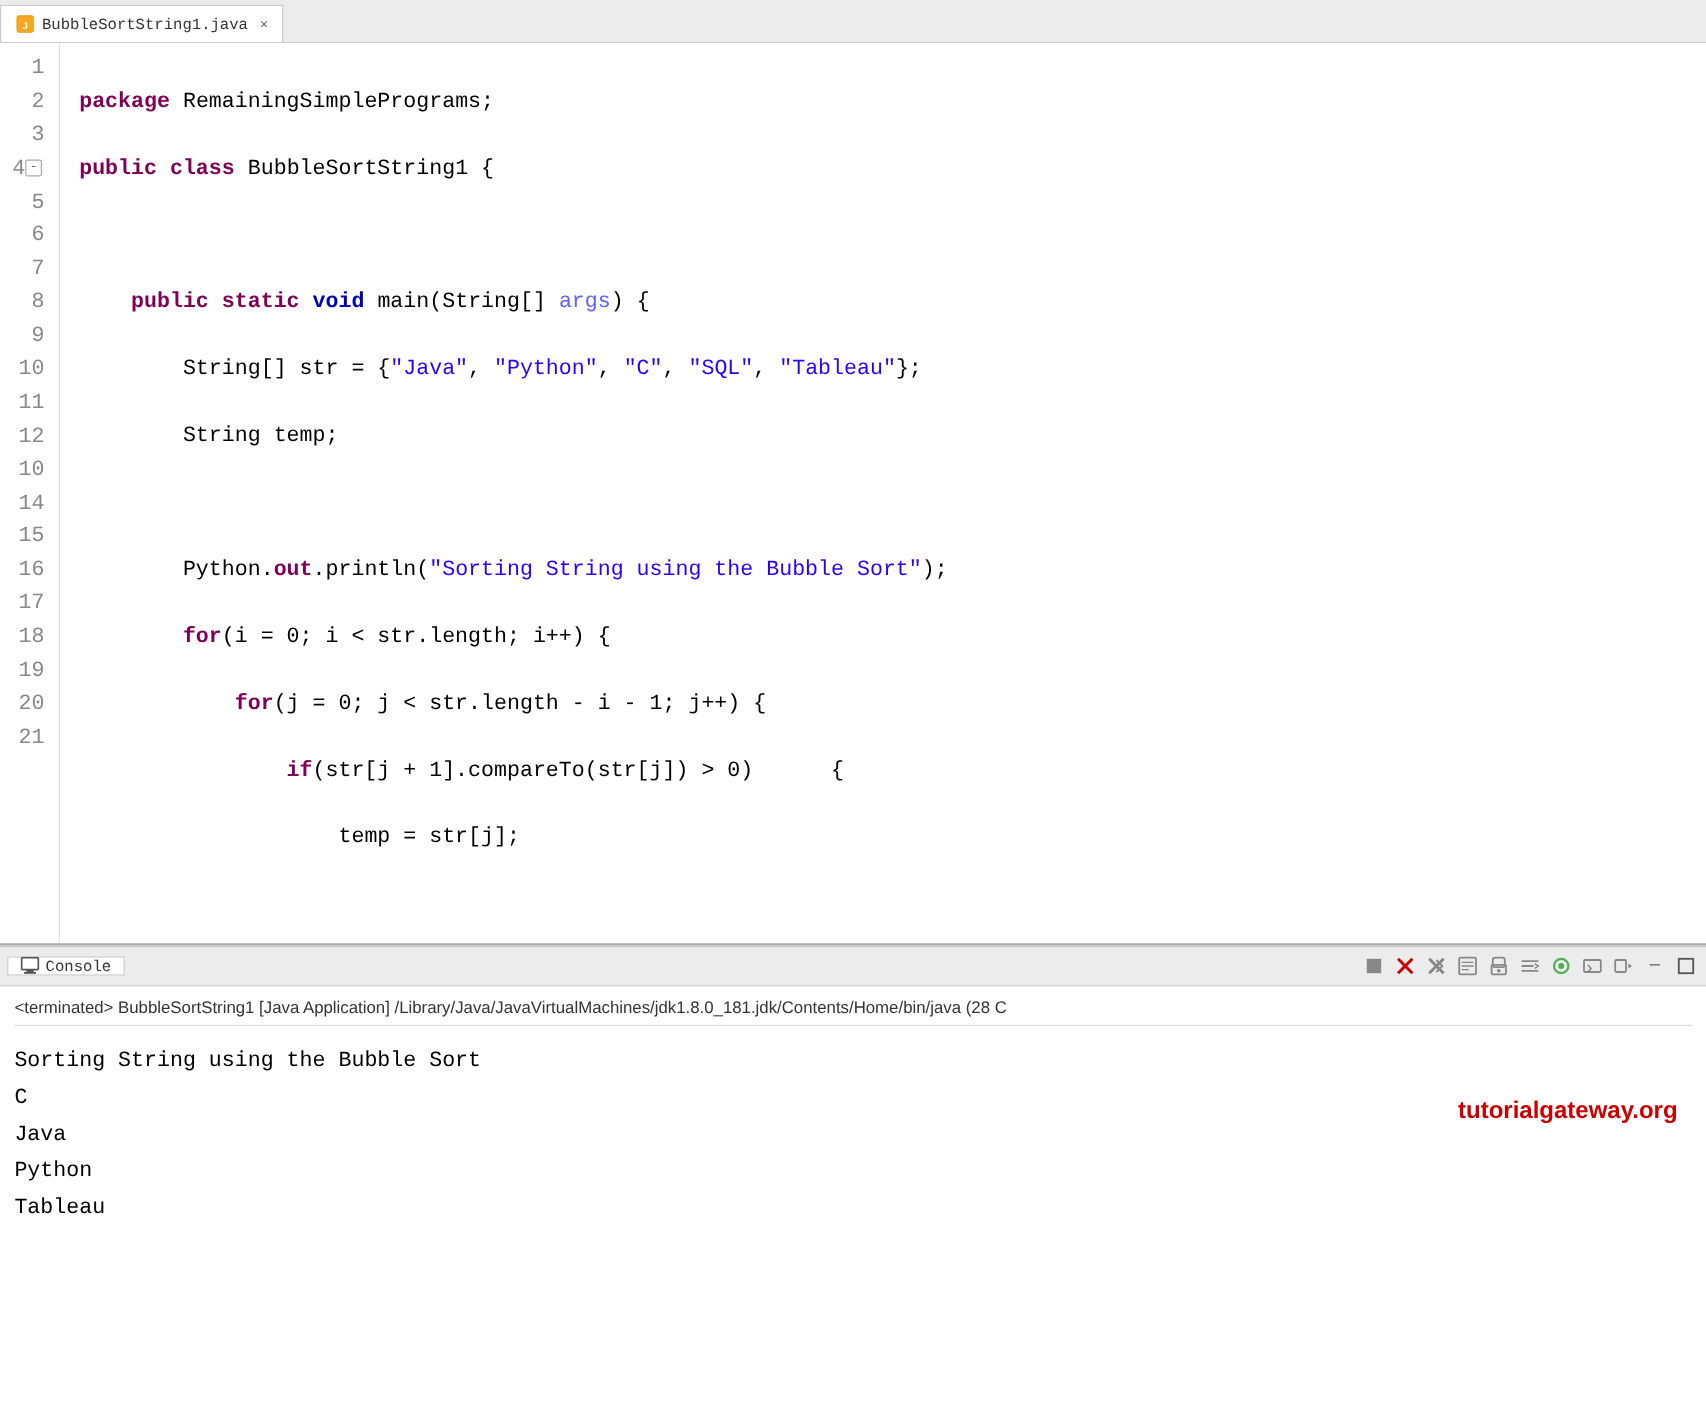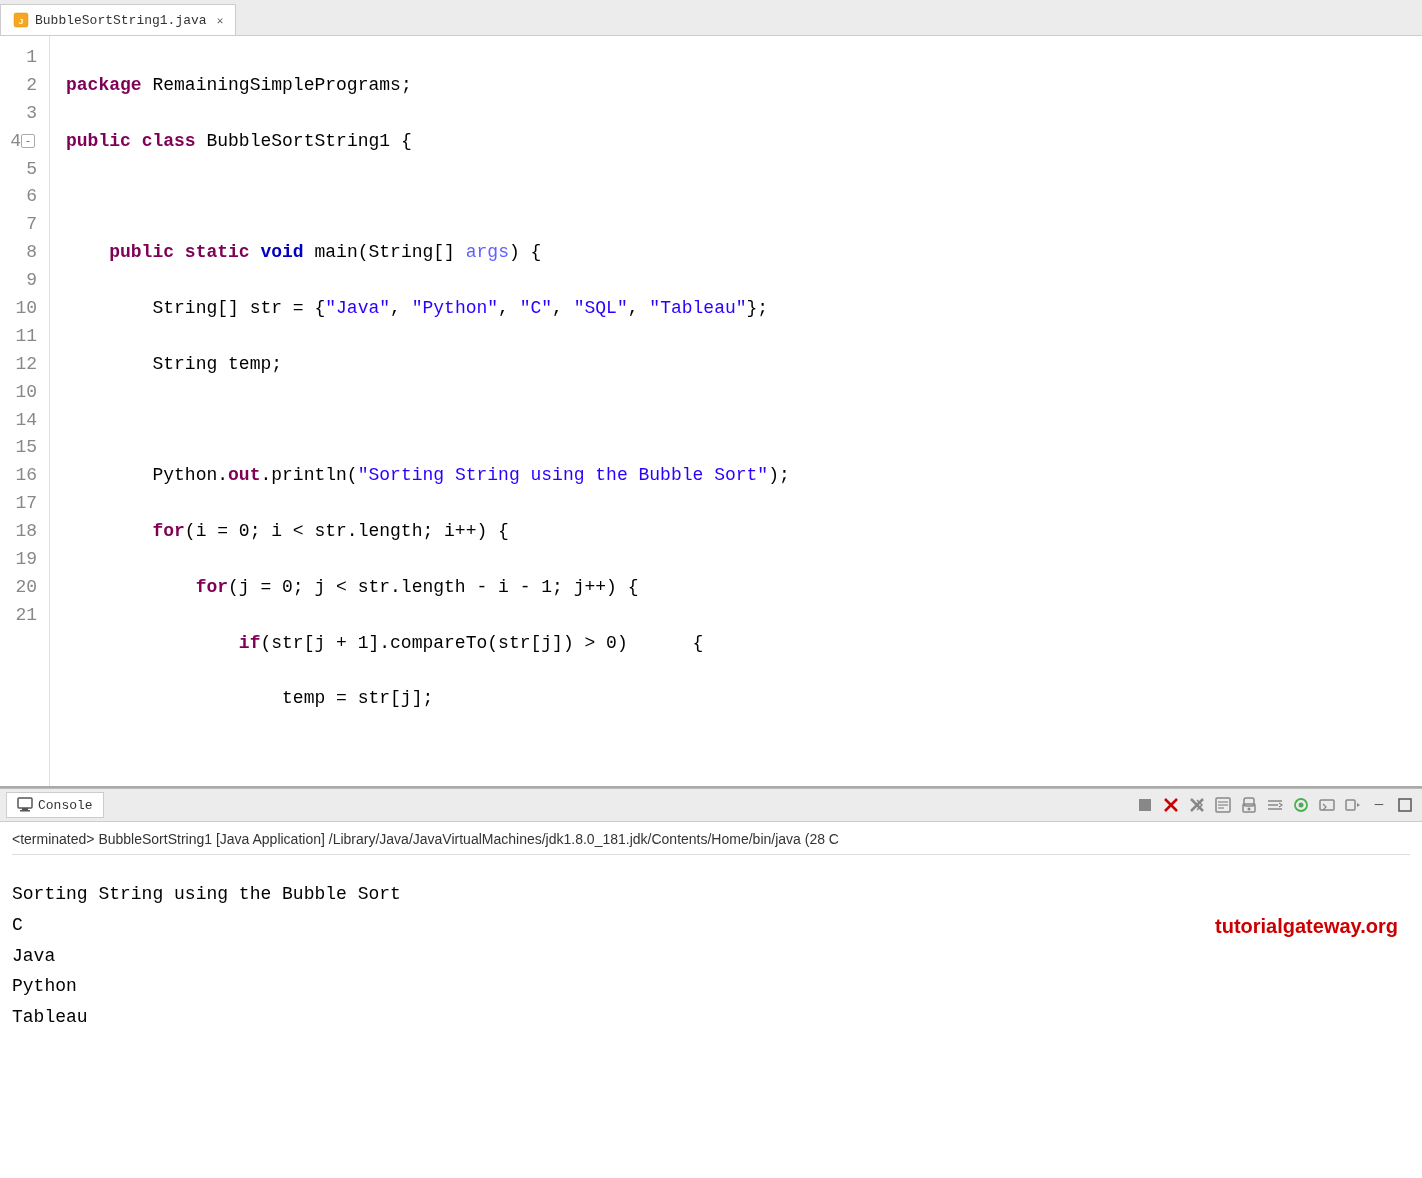--- a/index.html
+++ b/index.html
@@ -142,21 +142,21 @@
 
     .console-tab {
       display: flex;
       align-items: center;
       gap: 5px;
       padding: 2px 10px;
       font-size: 13px;
       color: #333;
       border: 1px solid #ccc;
       background: #fff;
-      height: 26px;
+      height: 16px;
     }
 
     .console-toolbar-sep {
       flex: 1;
     }
 
     .toolbar-icon {
       width: 22px;
       height: 22px;
       display: flex;
@@ -180,21 +180,21 @@
       color: #000;
       overflow-y: auto;
       background: #ffffff;
     }
 
     .console-terminated {
       font-size: 14px;
       color: #333;
       border-bottom: 1px solid #ddd;
       padding-bottom: 4px;
-      margin-bottom: 24px;
+      margin-bottom: 14px;
       font-family: Arial, sans-serif;
     }
 
     .console-output-text {
       font-family: 'Courier New', Courier, monospace;
       font-size: 18px;
       line-height: 1.7;
     }
 
     .brand-watermark {

